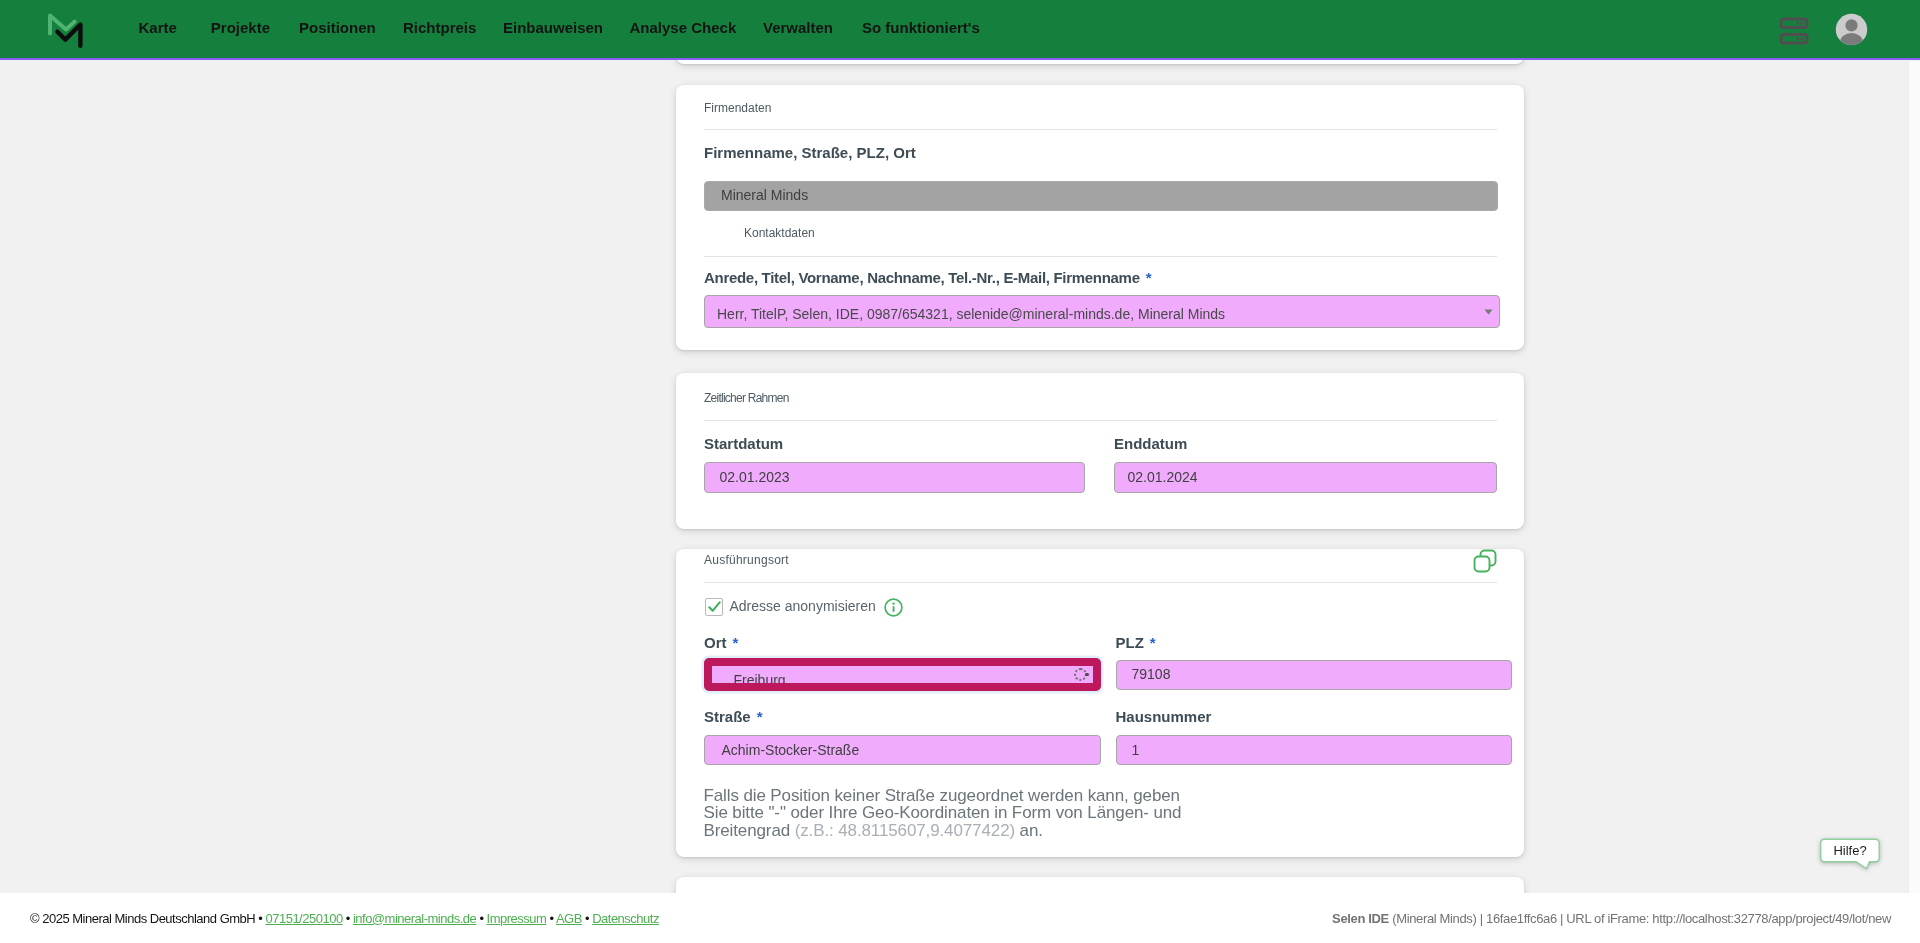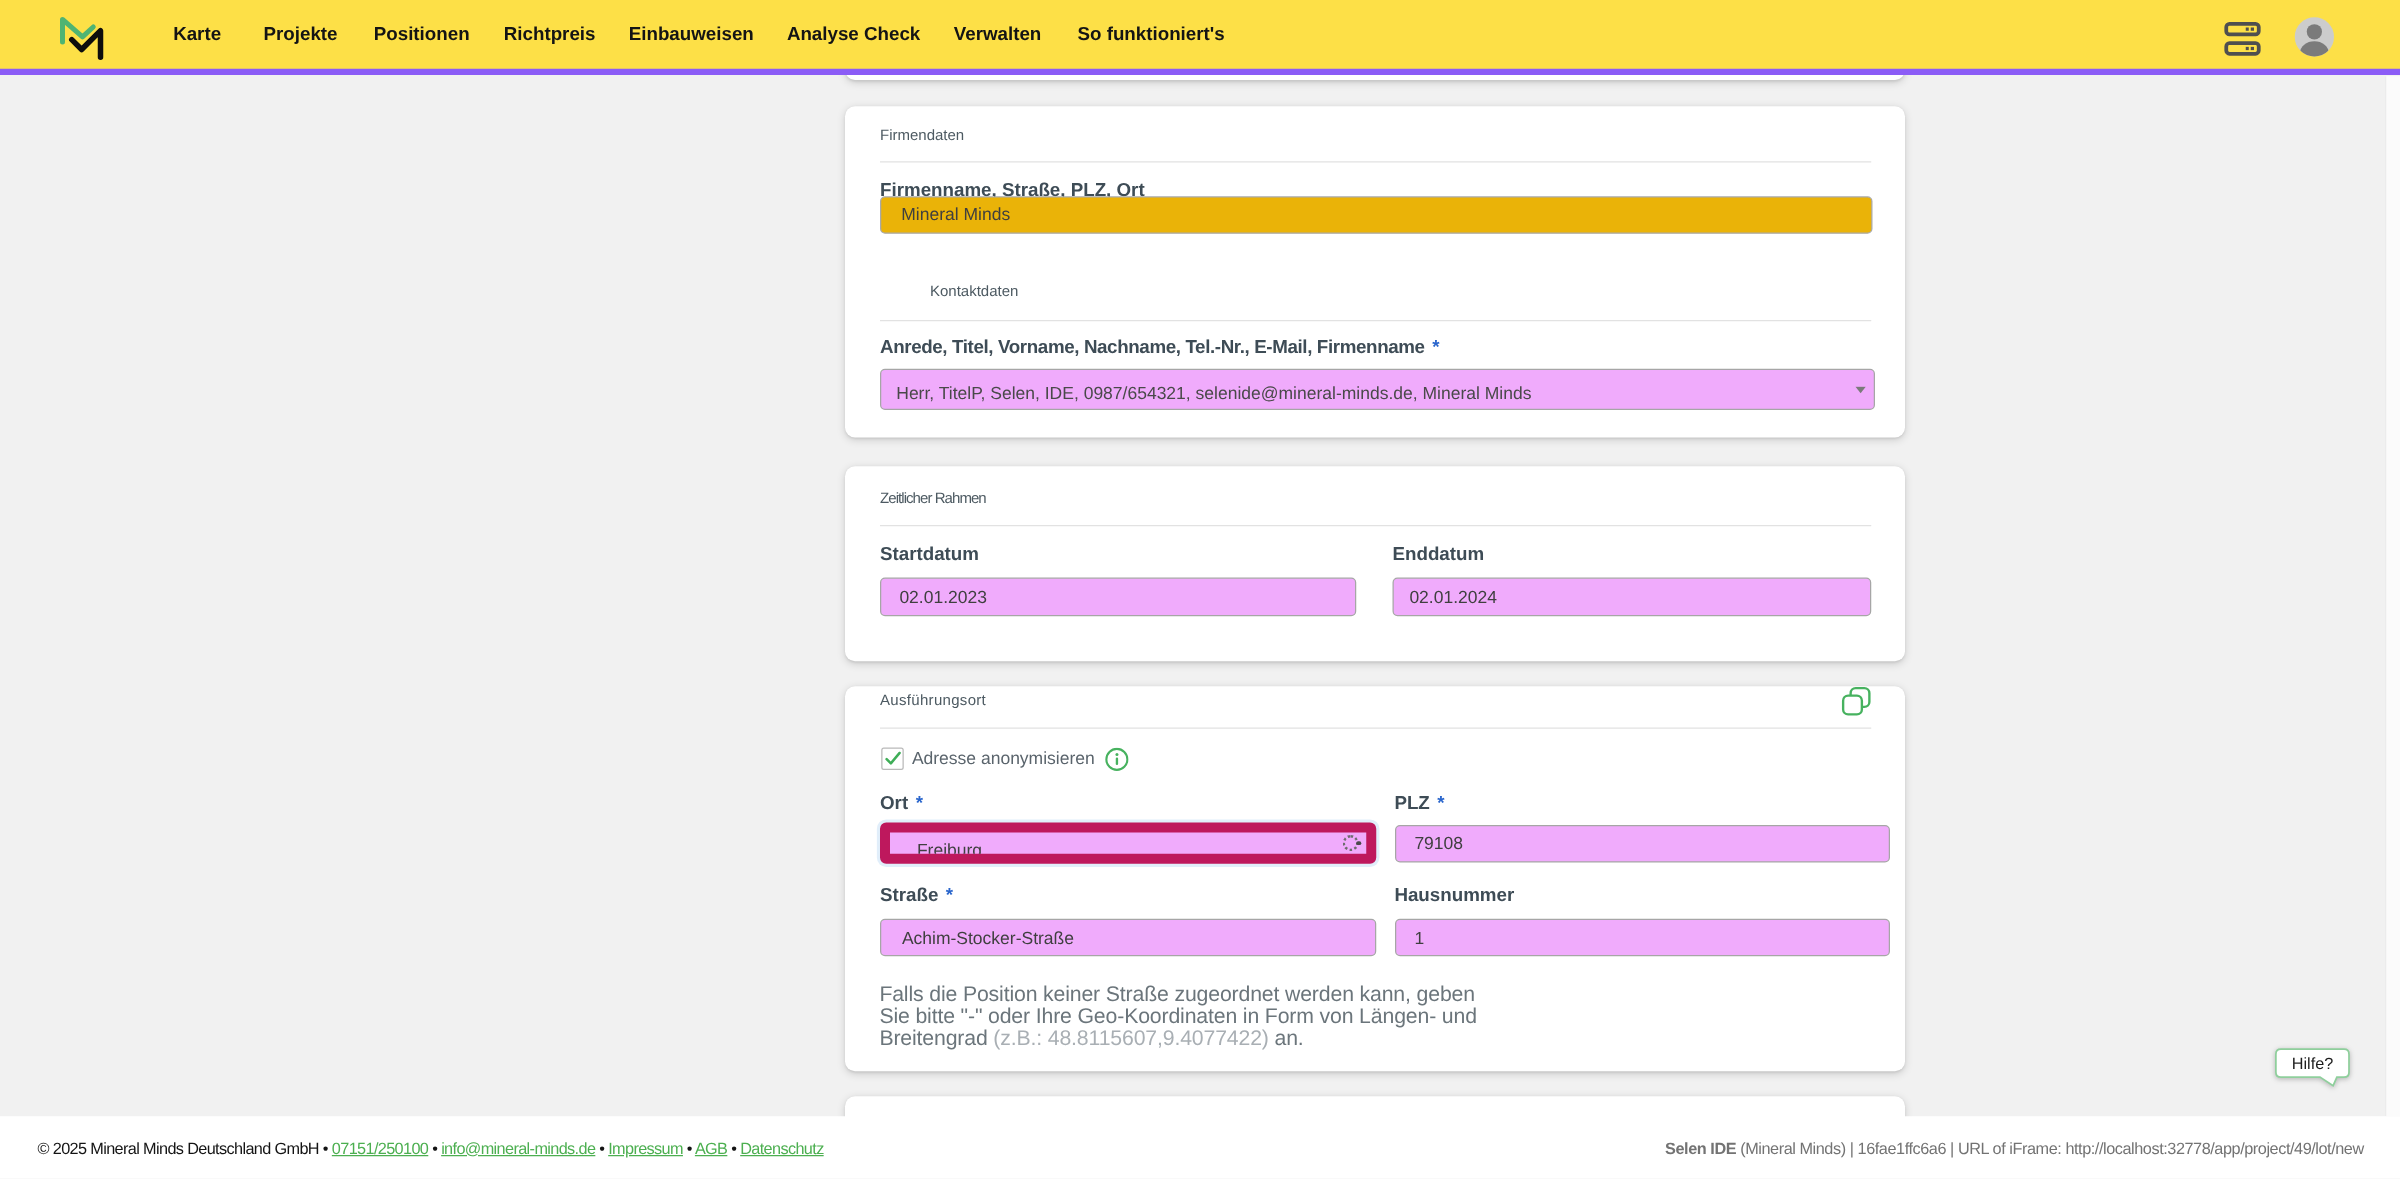--- a/index.html
+++ b/index.html
@@ -1,21 +1,21 @@
 <!DOCTYPE html>
 <html lang="de"><head>
 <meta charset="utf-8">
 <title>Projekt</title>
 <style>
   * { margin:0; padding:0; box-sizing:border-box; }
   html,body { width:1920px; height:943px; overflow:hidden; }
   body { font-family:"Liberation Sans", sans-serif; background:#f1f1f1; position:relative; }
   .abs { position:absolute; }
   
-  #hdr { position:absolute; left:0; top:0; width:1920px; height:60px; background:#fde047; border-bottom:5px solid #8b5cf6; z-index:5;text-decoration:underline; }
+  #hdr { position:absolute; left:0; top:0; width:1920px; height:60px; background:#15803d; border-bottom:2px solid #8b5cf6; z-index:5;text-decoration:underline; }
   .navitem { position:absolute; top:-2px; line-height:60px; font-size:15px; font-weight:700; color:#141414; }
   
   .card { position:absolute; left:676px; width:848px; background:#fff; border-radius:8px; box-shadow:0 2px 7px rgba(0,0,0,.15), 0 1px 2px rgba(0,0,0,.08); }
   .hd { position:absolute; font-size:12px; color:#4d5a62; line-height:19px; white-space:nowrap; }
   .divider { position:absolute; height:1px; background:#e2e2e2; width:793px; left:704px; }
   .lbl { position:absolute; font-size:15px; font-weight:700; color:#3e4c56; line-height:18px; white-space:nowrap; }
   .ast { color:#2965cc; font-weight:700; padding-left:6px; letter-spacing:0; }
   .inp { position:absolute; background:#f0abfc; border:1px solid #a6a6a6; border-radius:4px; font-size:14px; color:#3f3f3f; white-space:nowrap; overflow:hidden; }
   .helper { position:absolute; font-size:17px; letter-spacing:-0.12px; color:#6b757b; line-height:17.5px; }
   .helper .lt { color:#a9afb4; }
@@ -62,21 +62,21 @@
 </div>
 
 <div class="abs" style="left:1908px;top:61px;width:12px;height:832px;background:#fbfbfb;border-left:1px solid #ececec;"></div>
 
 <div class="card" style="top:40px;height:24px;border-radius:0 0 8px 8px;"></div>
 
 <div class="card" style="top:85px;height:265px;"></div>
 <span class="hd" style="left:704px;top:98.6px;">Firmendaten</span>
 <div class="divider" style="top:128.8px;"></div>
 <span class="lbl" style="left:704px;top:144.2px;">Firmenname, Straße, PLZ, Ort</span>
-<div class="inp" style="left:704px;top:157px;width:794px;height:29.5px;line-height:27.5px;background:#eab308;border-color:#a9a9a9;padding-left:16px;">Mineral Minds</div>
+<div class="inp" style="left:704px;top:181px;width:794px;height:29.5px;line-height:27.5px;background:#a3a3a3;border-color:#a9a9a9;padding-left:16px;">Mineral Minds</div>
 <span class="hd" style="left:704px;top:223.7px;margin-left:40px;">Kontaktdaten</span>
 <div class="divider" style="top:256.4px;"></div>
 <span class="lbl" style="left:704px;top:269.2px;letter-spacing:-0.3px;">Anrede, Titel, Vorname, Nachname, Tel.-Nr., E-Mail, Firmenname<span class="ast">*</span></span>
 <div class="inp" style="left:704px;top:295px;width:796px;height:33px;line-height:37px;padding-left:12px;color:#494949;">Herr, TitelP, Selen, IDE, 0987/654321, selenide@mineral-minds.de, Mineral Minds</div>
 <svg class="abs" style="left:1483.8px;top:308.6px;" width="9" height="6" viewBox="0 0 9 6">
     <path d="M0.4 0.4 L8.6 0.4 L4.5 5.6 Z" fill="#7a7a7a"></path>
   </svg>
 
 <div class="card" style="top:372.5px;height:156px;"></div>
 <span class="hd" style="left:704px;top:388.5px;letter-spacing:-0.75px;">Zeitlicher Rahmen</span>

